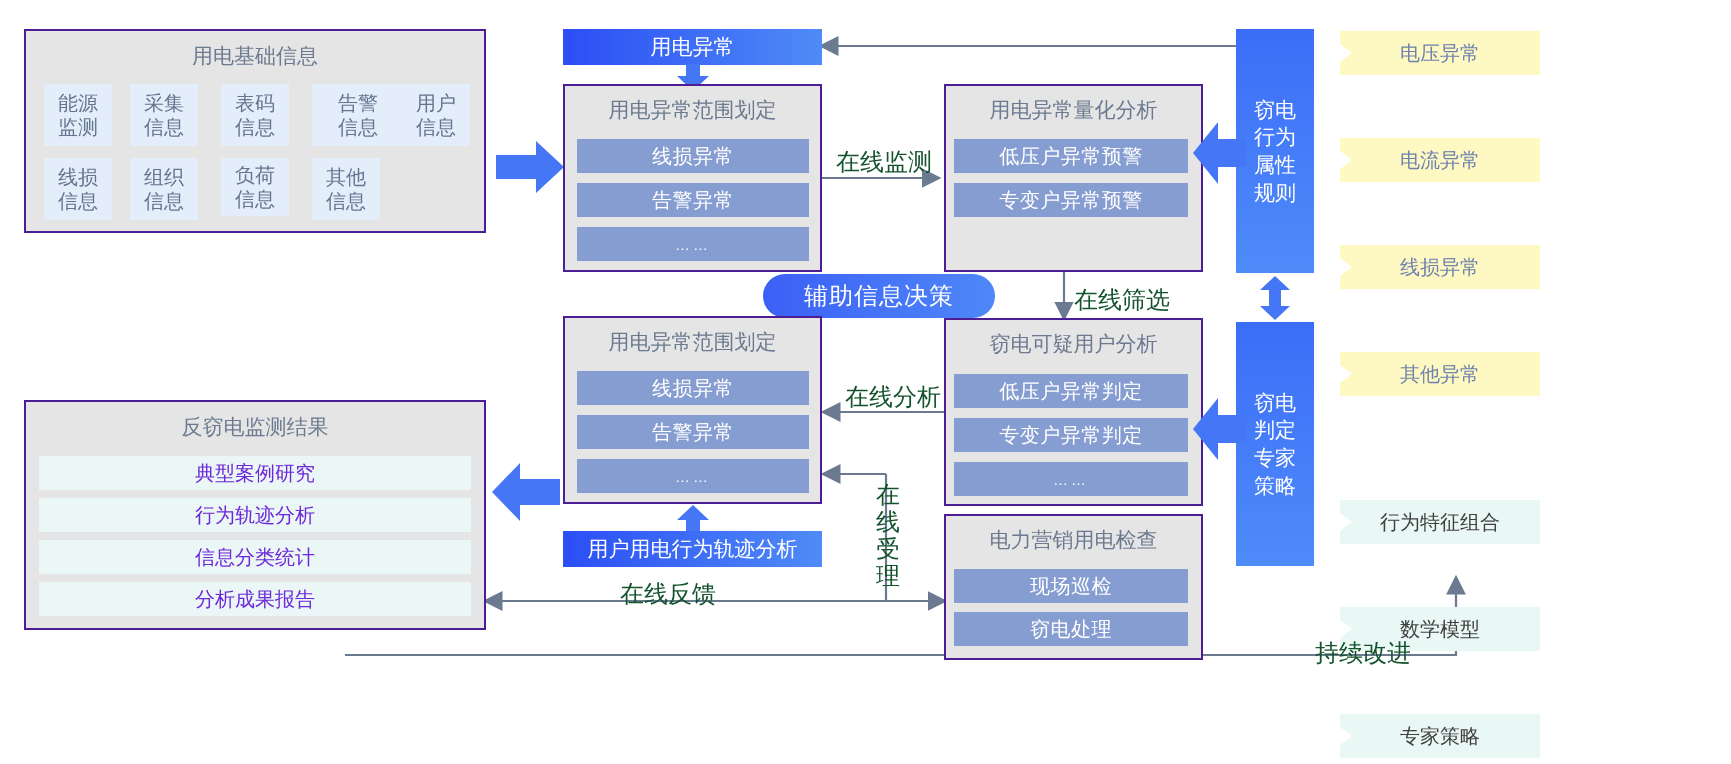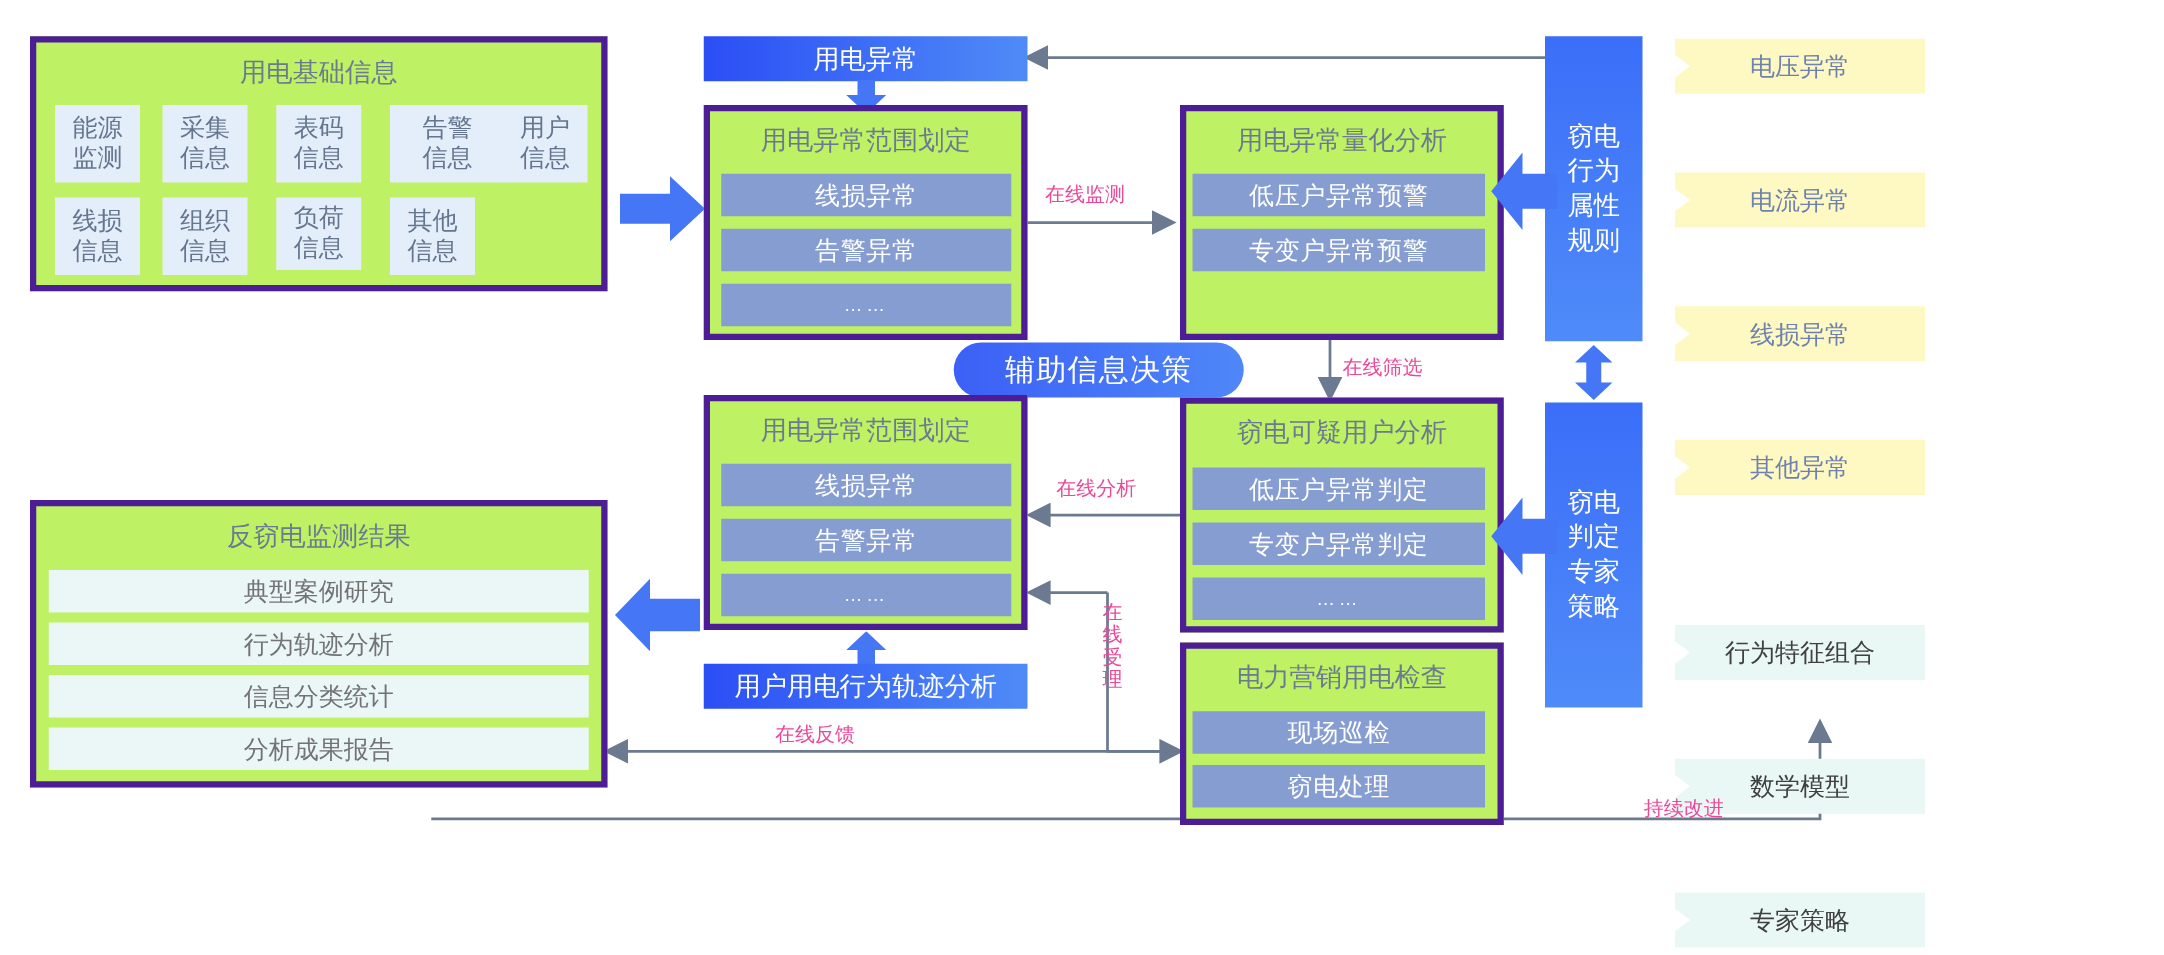--- a/index.html
+++ b/index.html
@@ -12,22 +12,22 @@
     position:relative;
     width:1731px;
     height:764px;
     overflow:hidden;
     background:#fff;
   }
   .abs{position:absolute;box-sizing:border-box;}
 
   
   .panel{
-    border:5px solid #4c1d95;
-    background:#bef264;
+    border:2px solid #4c1d95;
+    background:#e5e5e5;
   }
   .panel-title{
     text-align:center;
     color:#6b7a90;
     font-size:21px;
     line-height:1.2;
   }
 
   
   .chip{
@@ -52,21 +52,21 @@
     align-items:center;
     justify-content:center;
     box-sizing:border-box;
     letter-spacing:.5px;
   }
   .bar.dots{letter-spacing:3px;font-size:15px;}
 
   
   .mintrow{
     background:#eaf7f6;
-    color:#737373;
+    color:#6d28d9;
     font-size:20px;
     display:flex;
     align-items:center;
     justify-content:center;
     box-sizing:border-box;
   }
 
   
   .banner{
     background:linear-gradient(90deg,#2b4ef5 0%,#4f8bf7 100%);
@@ -119,22 +119,22 @@
     left:0;top:50%;
     width:0;height:0;
     transform:translate(-0px,-50%);
     border-top:9px solid transparent;
     border-bottom:9px solid transparent;
     border-left:12px solid #ffffff;
   }
 
   
   .conn-label{
-    color:#ec4899;
-    font-size:16px;
+    color:#14532d;
+    font-size:24px;
     white-space:nowrap;
   }
   .conn-label.vert{
     white-space:normal;
     width:22px;
     line-height:1.12;
     text-align:right;
   }
 
   svg.lines{position:absolute;left:0;top:0;width:1731px;height:764px;overflow:visible;pointer-events:none;}

